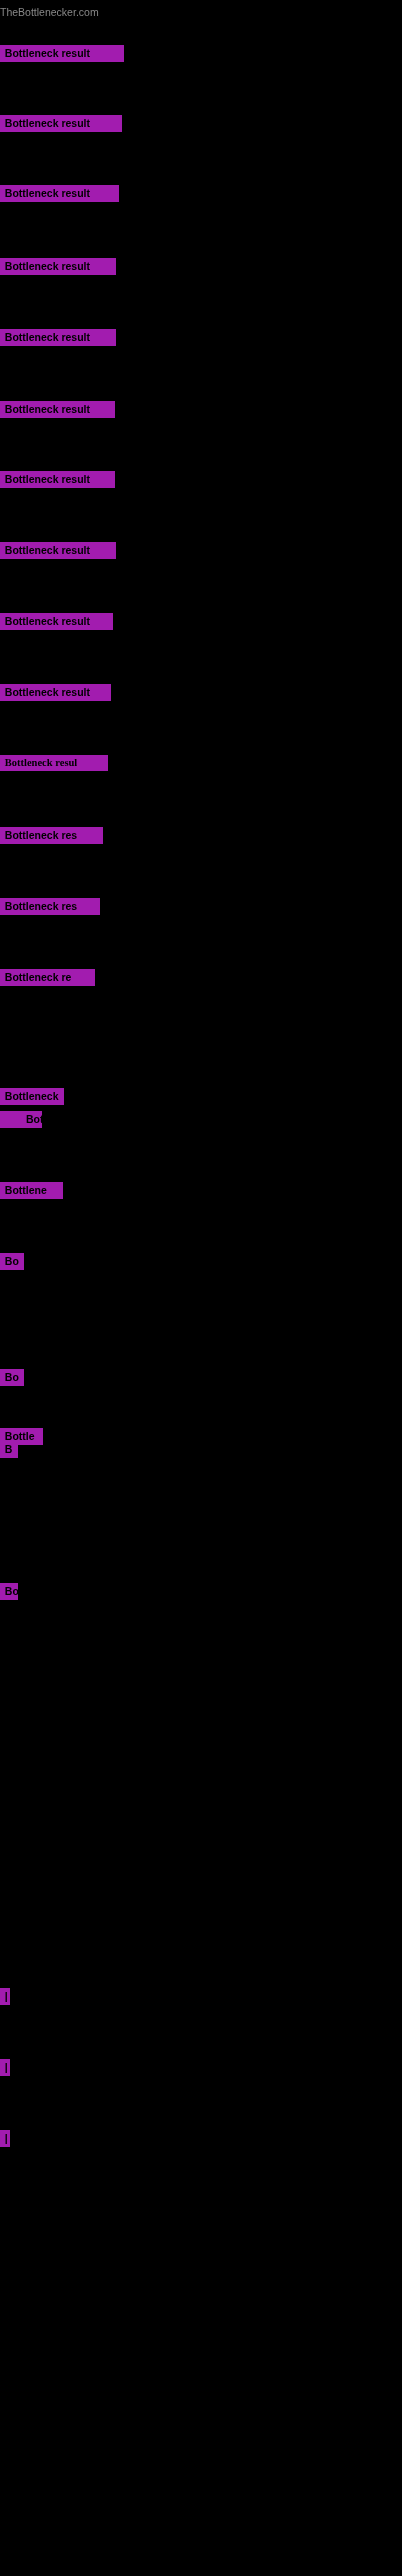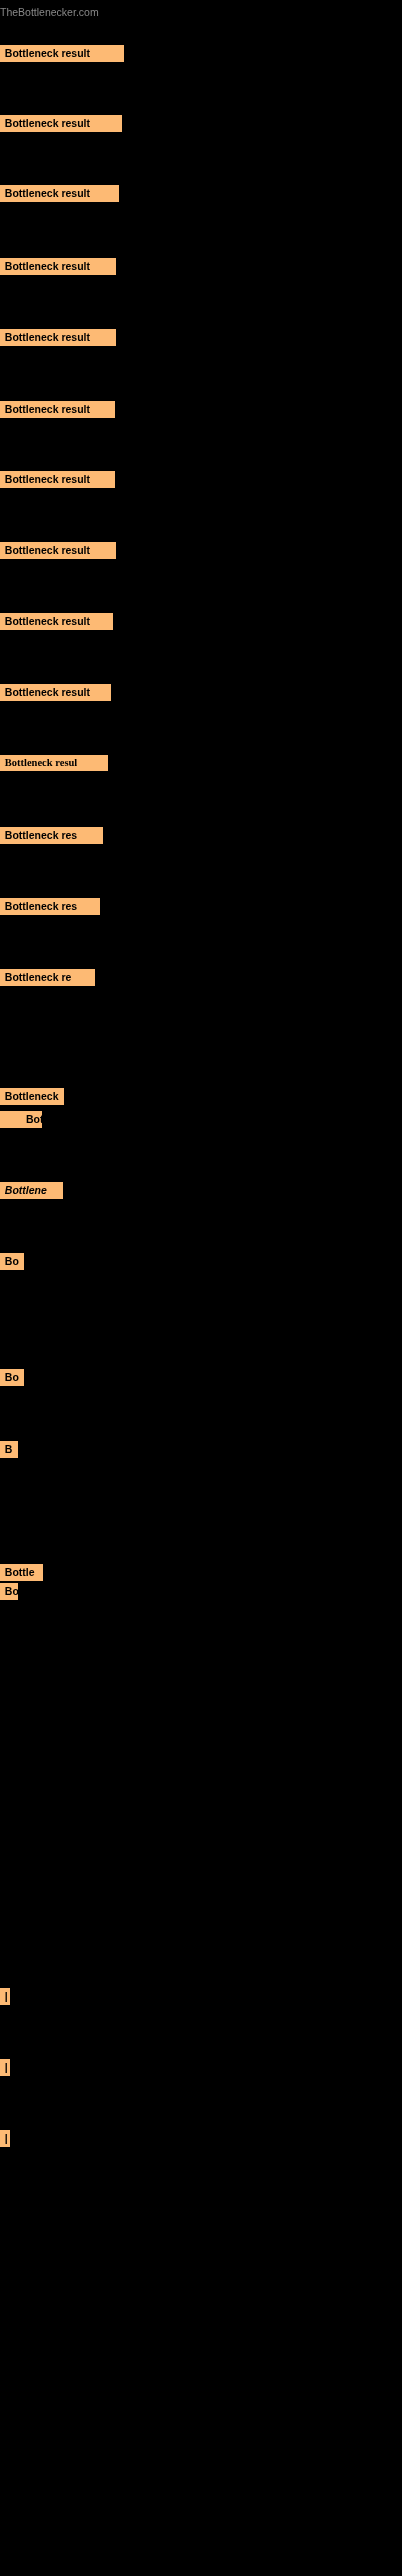--- a/index.html
+++ b/index.html
@@ -22,21 +22,21 @@
       left: 0;
       right: 0;
       text-align: left;
       color: #888888;
       font-size: 10.5px;
     }
 
     .bottleneck-badge {
       position: absolute;
       left: 0;
-      background-color: #fdba74;
+      background-color: #a21caf;
       color: #000000;
       font-size: 10.5px;
       font-weight: bold;
       padding: 2.4px 4.8px;
       white-space: nowrap;
       overflow: hidden;
     }
   </style>
 </head>
 <body>
@@ -53,23 +53,23 @@
     <div class="bottleneck-badge" style="top: 471px; max-width: 115px; width: 115px;">Bottleneck result</div>
     <div class="bottleneck-badge" style="top: 542px; max-width: 116px; width: 116px;">Bottleneck result</div>
     <div class="bottleneck-badge" style="top: 613px; max-width: 113px; width: 113px;">Bottleneck result</div>
     <div class="bottleneck-badge" style="top: 684px; max-width: 111px; width: 111px;">Bottleneck result</div>
     <div class="bottleneck-badge" style="top: 755px; max-width: 108px; width: 108px; font-family: Liberation Serif, serif;">Bottleneck resul</div>
     <div class="bottleneck-badge" style="top: 827px; max-width: 103px; width: 103px;">Bottleneck res</div>
     <div class="bottleneck-badge" style="top: 898px; max-width: 100px; width: 100px;">Bottleneck res</div>
     <div class="bottleneck-badge" style="top: 969px; max-width: 95px; width: 95px;">Bottleneck re</div>
     <div class="bottleneck-badge" style="top: 1040px; max-width: 69px; width: 64px; margin-top: 48px;">Bottleneck</div>
     <div class="bottleneck-badge" style="top: 1111px; max-width: 42px; width: 42px; padding-left: 26px;">Bottl</div>
-    <div class="bottleneck-badge" style="top: 1182px; max-width: 63px; width: 73px; font-style: italic;">Bottlene</div>
+    <div class="bottleneck-badge" style="top: 1182px; max-width: 63px; width: 73px;">Bottlene</div>
     <div class="bottleneck-badge" style="top: 1253px; max-width: 24px; width: 24px;">Bo</div>
     <div class="bottleneck-badge" style="top: 1369px; max-width: 24px; width: 24px;">Bo</div>
     <div class="bottleneck-badge" style="top: 1441px; max-width: 17.7px; width: 17.7px;">B</div>
-    <div class="bottleneck-badge" style="top: 1564px; max-width: 43px; width: 43px;">Bottle</div>
+    <div class="bottleneck-badge" style="top: 1428px; max-width: 43px; width: 43px;">Bottle</div>
     <div class="bottleneck-badge" style="top: 1583px; max-width: 17.7px; width: 17.7px;">Bo</div>
     <div class="bottleneck-badge" style="top: 1988px; max-width: 8px; width: 8px;">|</div>
     <div class="bottleneck-badge" style="top: 2059px; max-width: 8px; width: 8px;">|</div>
     <div class="bottleneck-badge" style="top: 2130px; max-width: 6.4px; width: 6.4px;">|</div>
   </div>
 
 
 </body></html>

